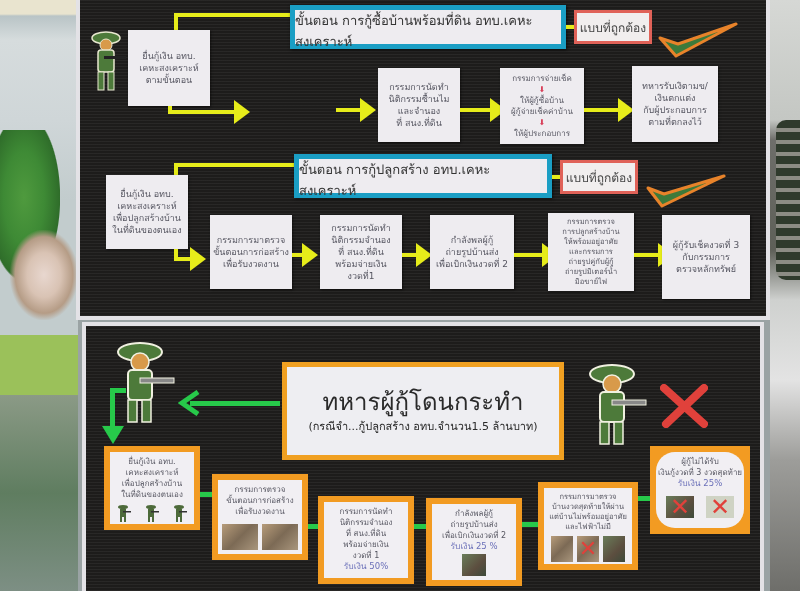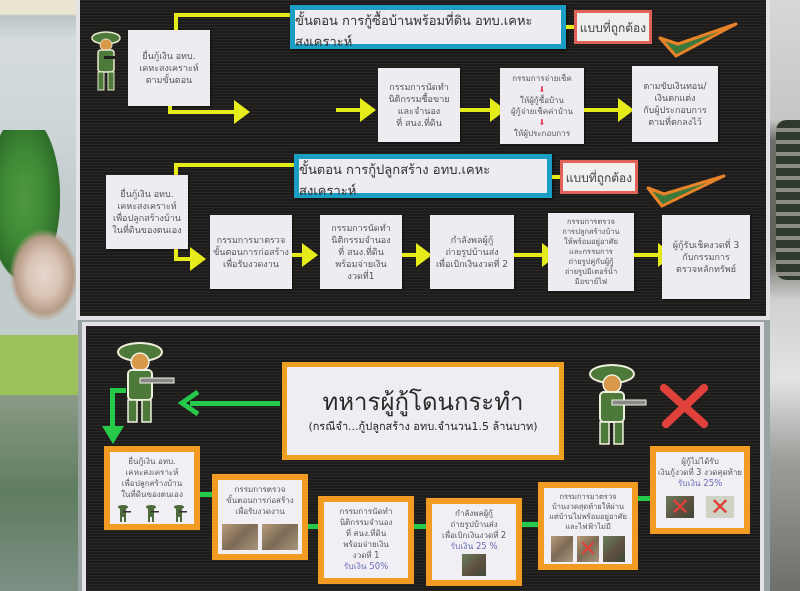--- a/index.html
+++ b/index.html
@@ -185,40 +185,40 @@
 
   <div class="yline" style="left:88px; top:106px; width:4px; height:8px;"></div>
   <div class="yline" style="left:88px; top:110px; width:70px; height:4px;"></div>
   <div class="arrow-y" style="left:154px; top:100px;"></div>
 
   <div class="yline" style="left:256px; top:108px; width:30px; height:4px;"></div>
   <div class="arrow-y" style="left:280px; top:98px;"></div>
 
   <div class="note" style="left:298px; top:68px; width:82px; height:74px;">
     <span>กรรมการนัดทำ</span>
-    <span>นิติกรรมซื้อขาย</span>
+    <span>นิติกรรมซื้านไม</span>
     <span>และจำนอง</span>
     <span>ที่ สนง.ที่ดิน</span>
   </div>
   <div class="yline" style="left:380px; top:108px; width:36px; height:4px;"></div>
   <div class="arrow-y" style="left:410px; top:98px;"></div>
 
   <div class="note" style="left:420px; top:68px; width:84px; height:76px; font-size:8px; line-height:11px;">
     <span>กรรมการจ่ายเช็ค</span>
     <span style="color:#d8405a;">⬇</span>
     <span>ให้ผู้กู้ซื้อบ้าน</span>
     <span>ผู้กู้จ่ายเช็คค่าบ้าน</span>
     <span style="color:#d8405a;">⬇</span>
     <span>ให้ผู้ประกอบการ</span>
   </div>
   <div class="yline" style="left:504px; top:108px; width:40px; height:4px;"></div>
   <div class="arrow-y" style="left:538px; top:98px;"></div>
 
   <div class="note" style="left:552px; top:66px; width:86px; height:76px;">
-    <span>ตามขับเงินทอน/</span>
+    <span>ทหารรับเงิตามข/</span>
     <span>เงินตกแต่ง</span>
     <span>กับผู้ประกอบการ</span>
     <span>ตามที่ตกลงไว้</span>
   </div>
 
   <div class="yline" style="left:94px; top:163px; width:130px; height:4px;"></div>
   <div class="yline" style="left:94px; top:163px; width:4px; height:14px;"></div>
 
   <div class="note" style="left:26px; top:175px; width:82px; height:74px;">
     <span>ยื่นกู้เงิน อทบ.</span>
@@ -406,21 +406,21 @@
       <span>และไฟฟ้าไม่มี</span>
       <div style="margin-top:3px;">
         <span class="photo" style="width:22px; height:26px;"></span>
         <span class="photo" style="width:22px; height:26px;"><span class="xmark" style="font-size:22px;">✕</span></span>
         <span class="photo alt" style="width:22px; height:26px;"></span>
       </div>
     </div>
   </div>
 
   <div class="obox" style="left:564px; top:120px; width:100px; height:88px;">
-    <div class="obox-inner" style="font-size:8px;">
+    <div class="obox-inner" style="font-size:8px;border-radius:19px;">
       <span>ผู้กู้ไม่ได้รับ</span>
       <span>เงินกู้งวดที่ 3 งวดสุดท้าย</span>
       <span class="pay">รับเงิน 25%</span>
       <div style="display:flex; gap:10px; margin-top:6px;">
         <span class="photo alt" style="width:28px; height:22px;">
             <span class="xmark" style="font-size:24px;">✕</span>
           </span>
         <span class="photo" style="width:28px; height:22px; background:#cfd3c4;">
             <span class="xmark" style="font-size:24px;">✕</span>
           </span>

